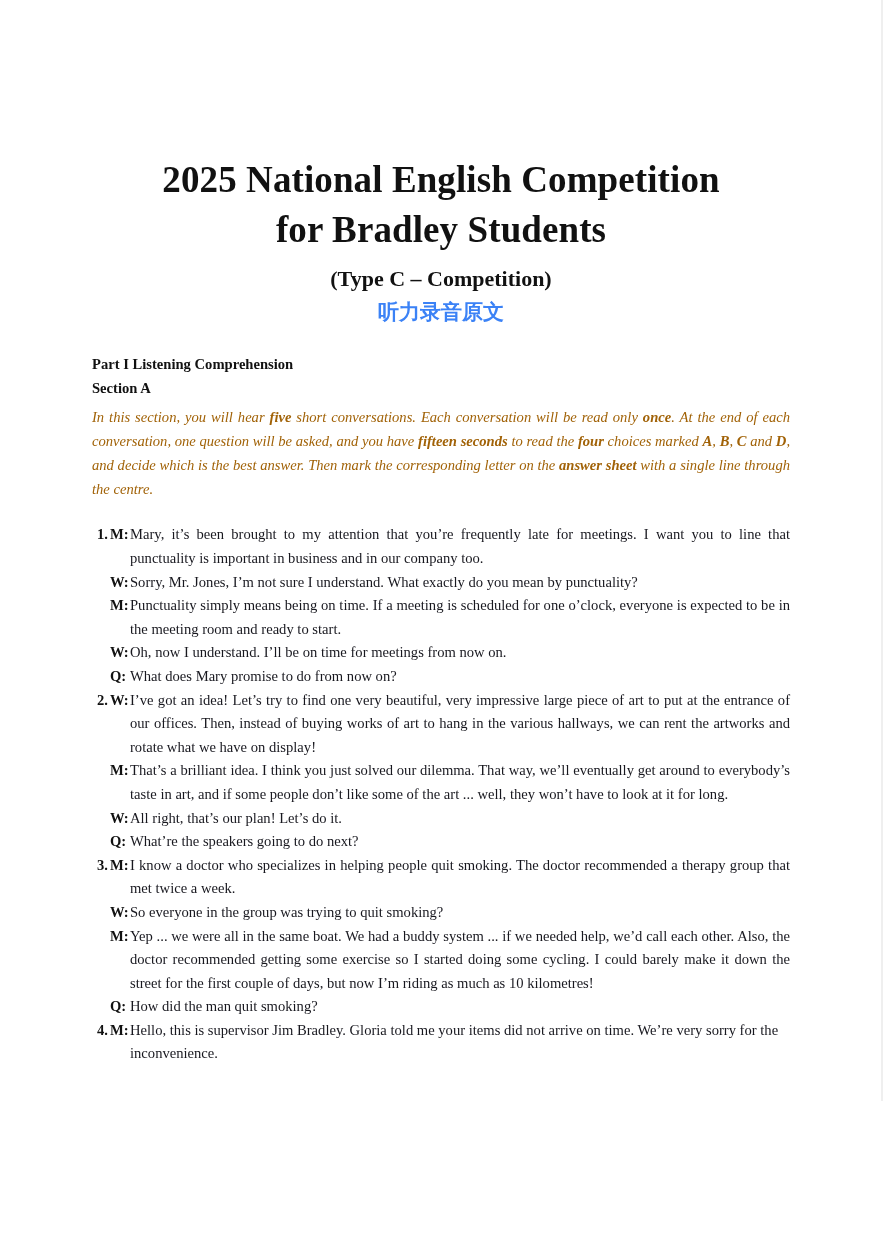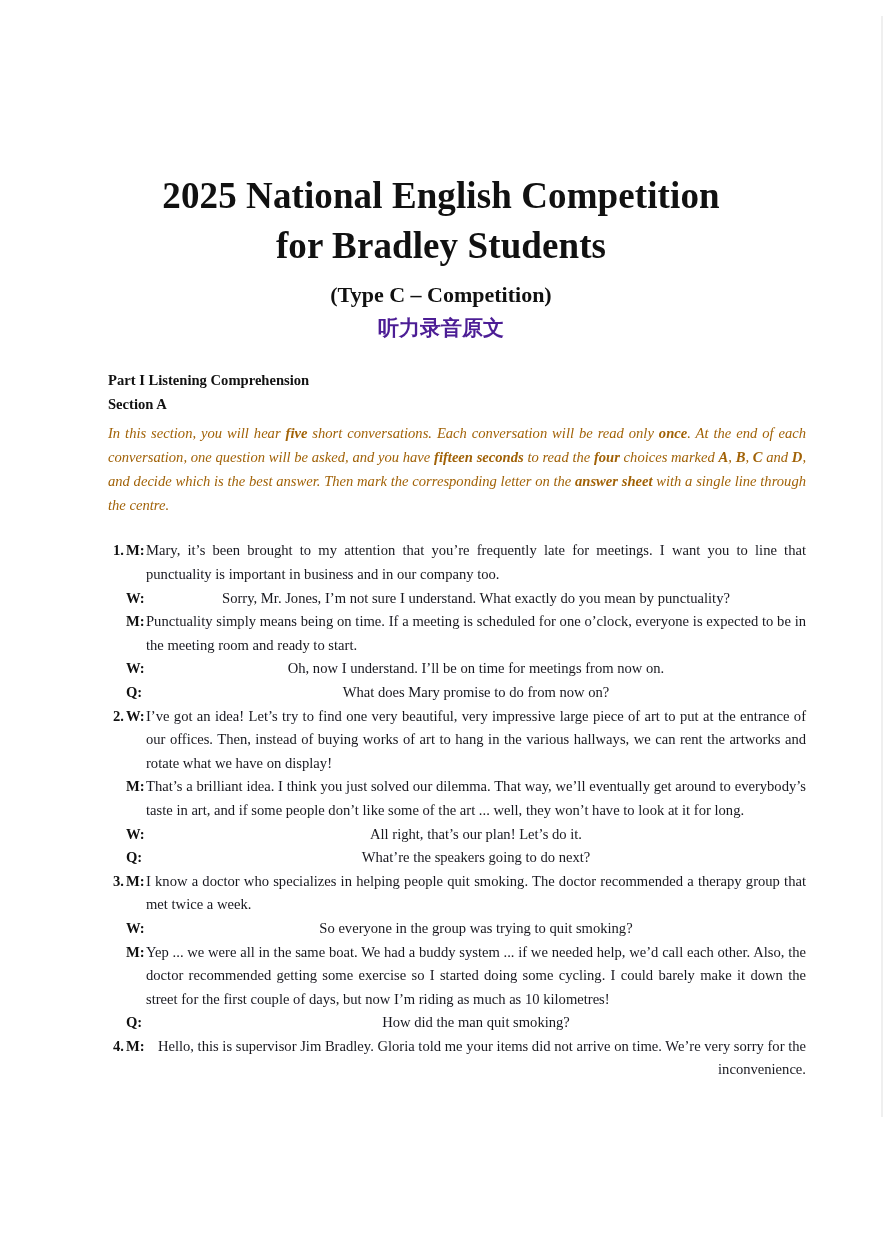--- a/index.html
+++ b/index.html
@@ -5,21 +5,21 @@
   html, body {
     margin: 0;
     padding: 0;
     background: #ffffff;
   }
   .page {
     position: relative;
     width: 883px;
     height: 1101px;
     background: #ffffff;
-    margin: 16px auto;
+    margin: 0 auto;
     overflow: hidden;
     font-family: "Liberation Serif", "DejaVu Serif", serif;
     color: #1a1a1a;
     box-sizing: border-box;
   }
   .page::after {
     content: "";
     position: absolute;
     top: 0; right: 0;
     width: 2px; height: 100%;
@@ -48,28 +48,28 @@
     font-weight: bold;
     margin: 9px 0 0 0;
     line-height: 1.25;
     color: #111111;
   }
   .cn-subtitle {
     font-size: 21px;
     font-weight: bold;
     margin: 7px 0 0 0;
     line-height: 1.3;
-    color: #4c1d95;
+    color: #3b82f6;
     font-family: "DejaVu Sans", "Liberation Sans", sans-serif;
   }
 
   
   .body-area {
     position: absolute;
-    left: 108px;
+    left: 92px;
     top: 353px;
     width: 698px;
   }
   .sec-head {
     font-size: 14.6px;
     font-weight: bold;
     line-height: 1.62;
     margin: 0;
     color: #111111;
   }
@@ -111,22 +111,22 @@
   }
   .turn .spk {
     position: absolute;
     left: 18px;
     top: 0;
     font-weight: bold;
     color: #111111;
   }
   .turn.no-num .spk { left: 18px; }
   .turn .txt { display: block; }
-  .turn:last-child .txt { text-align: right; }
-  .turn.short .txt { text-align: center; }
+  .turn:last-child .txt { text-align: left; }
+  .turn.short .txt { text-align: left; }
 
   
   .footer {
     position: absolute;
     left: 0;
     right: 0;
     top: 1126px;
     text-align: center;
     font-size: 15px;
     color: #18181f;

